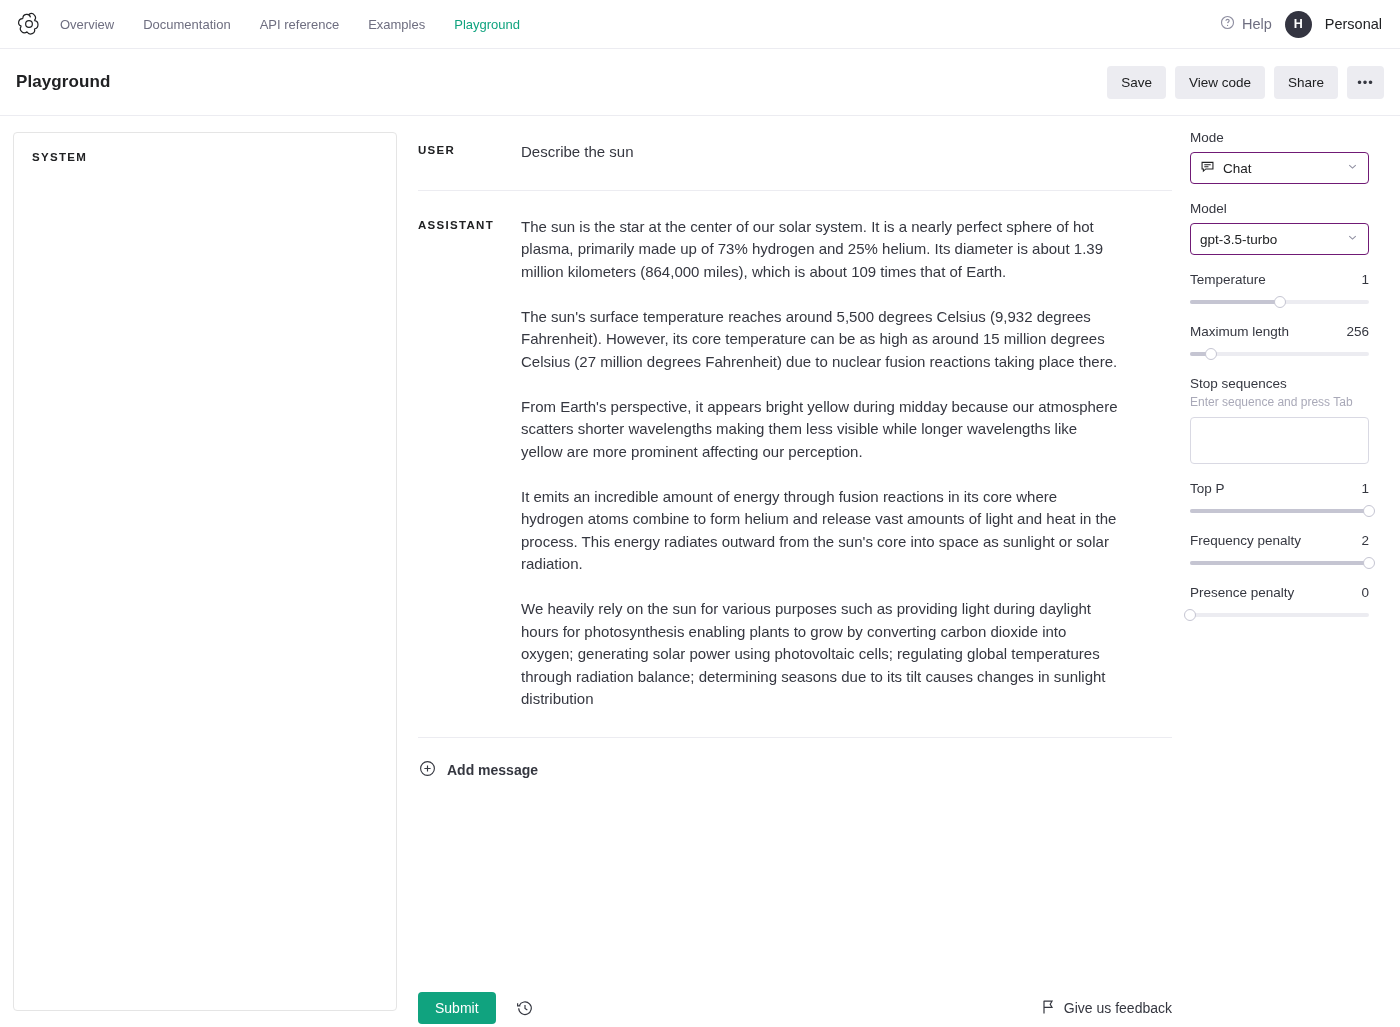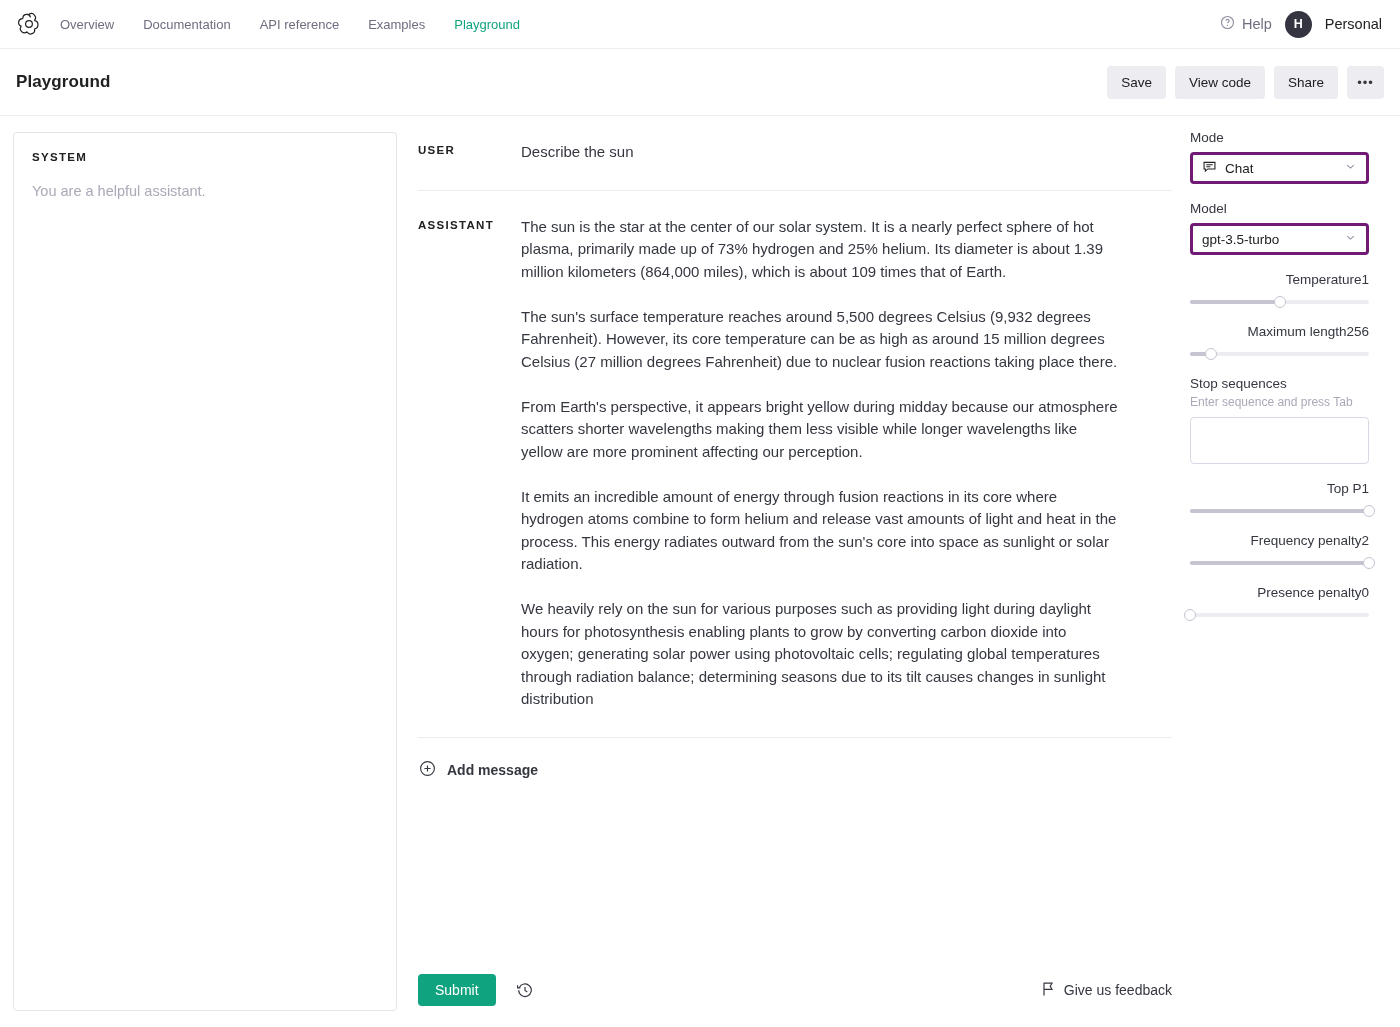--- a/index.html
+++ b/index.html
@@ -87,46 +87,46 @@
   .msgtext { font-size: 15px; line-height: 22.5px; color: #353740; max-width: 600px; }
   .msgtext p + p { margin-top: 22.5px; }
 
   .addmsg {
     display: flex; align-items: center; gap: 11px;
     padding: 22px 0 0 1px; cursor: pointer;
   }
   .addmsg-label { font-size: 14px; font-weight: 700; color: #353740; }
 
   .bottombar {
-    position: absolute; left: 21px; right: 18px; bottom: 21px;
+    position: absolute; left: 21px; right: 18px; bottom: 3px;
     display: flex; align-items: center;
   }
   .submit {
     height: 32px; padding: 0 17px; border: none; border-radius: 4px;
     background: #10a37f; color: #fff; font-size: 14px; font-weight: 500;
     font-family: inherit; cursor: pointer;
   }
   .history { margin-left: 20px; cursor: pointer; display: flex; }
   .feedback {
     margin-left: auto; display: flex; align-items: center; gap: 9px;
     font-size: 14px; color: #353740; cursor: pointer;
   }
 
   
   .settings-col { width: 210px; flex: 0 0 auto; padding: 8px 16px 0 0; }
   .field-label { font-size: 13.5px; color: #353740; margin-bottom: 7px; }
   .select {
-    width: 179px; height: 32px; border: 3px solid #701a75; border-radius: 4px;
+    width: 179px; height: 32px; border: 1px solid #701a75; border-radius: 4px;
     background: #fff; display: flex; align-items: center; gap: 8px;
     padding: 0 9px; font-size: 13.5px; color: #202123; cursor: pointer;
   }
   .select .chev { margin-left: auto; }
   .group { margin-bottom: 17px; margin-top: 6px; }
   .slider-head {
-    display: flex; align-items: baseline; justify-content: flex-end;
+    display: flex; align-items: baseline; justify-content: space-between;
     width: 179px; margin-bottom: 13px;
   }
   .slider-head .lbl { font-size: 13.5px; color: #353740; }
   .slider-head .val { font-size: 13.5px; color: #353740; }
   .track {
     position: relative; width: 179px; height: 4px;
     background: #ececf1; border-radius: 2px; cursor: pointer;
   }
   .track .fill { position: absolute; left: 0; top: 0; height: 4px; background: #c5c5d2; border-radius: 2px; }
   .thumb {
@@ -182,21 +182,20 @@
     <button class="btn">Share</button>
     <button class="btn icon-only">•••</button>
   </div>
 </div>
 
 <div class="body">
 
   <div class="system-col">
     <div class="system-box">
       <div class="system-label">SYSTEM</div>
-      <div class="system-text">You are a helpful assistant.</div>
     </div>
   </div>
 
   <div class="center-col">
     <div class="msgs">
 
       <div class="msgrow">
         <div class="role">USER</div>
         <div class="msgtext">
           <p>Describe the sun</p>

